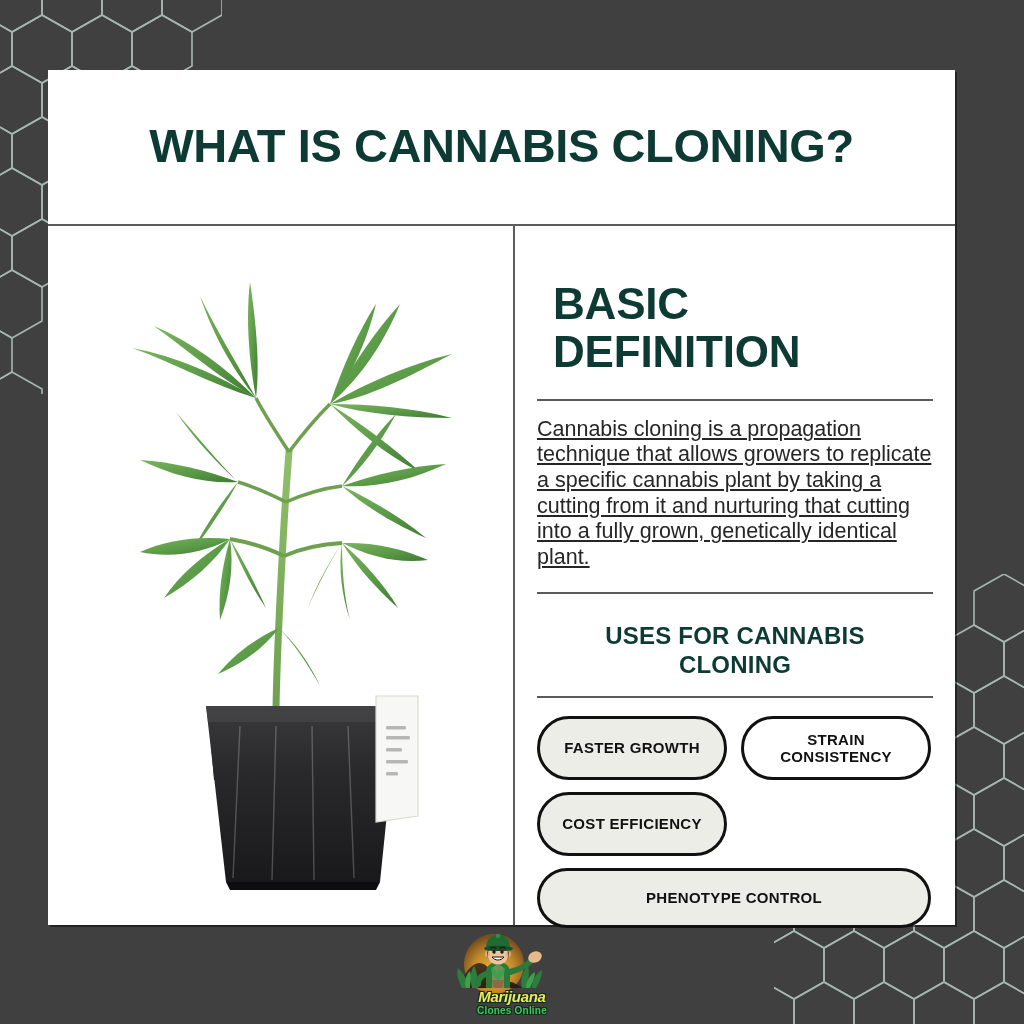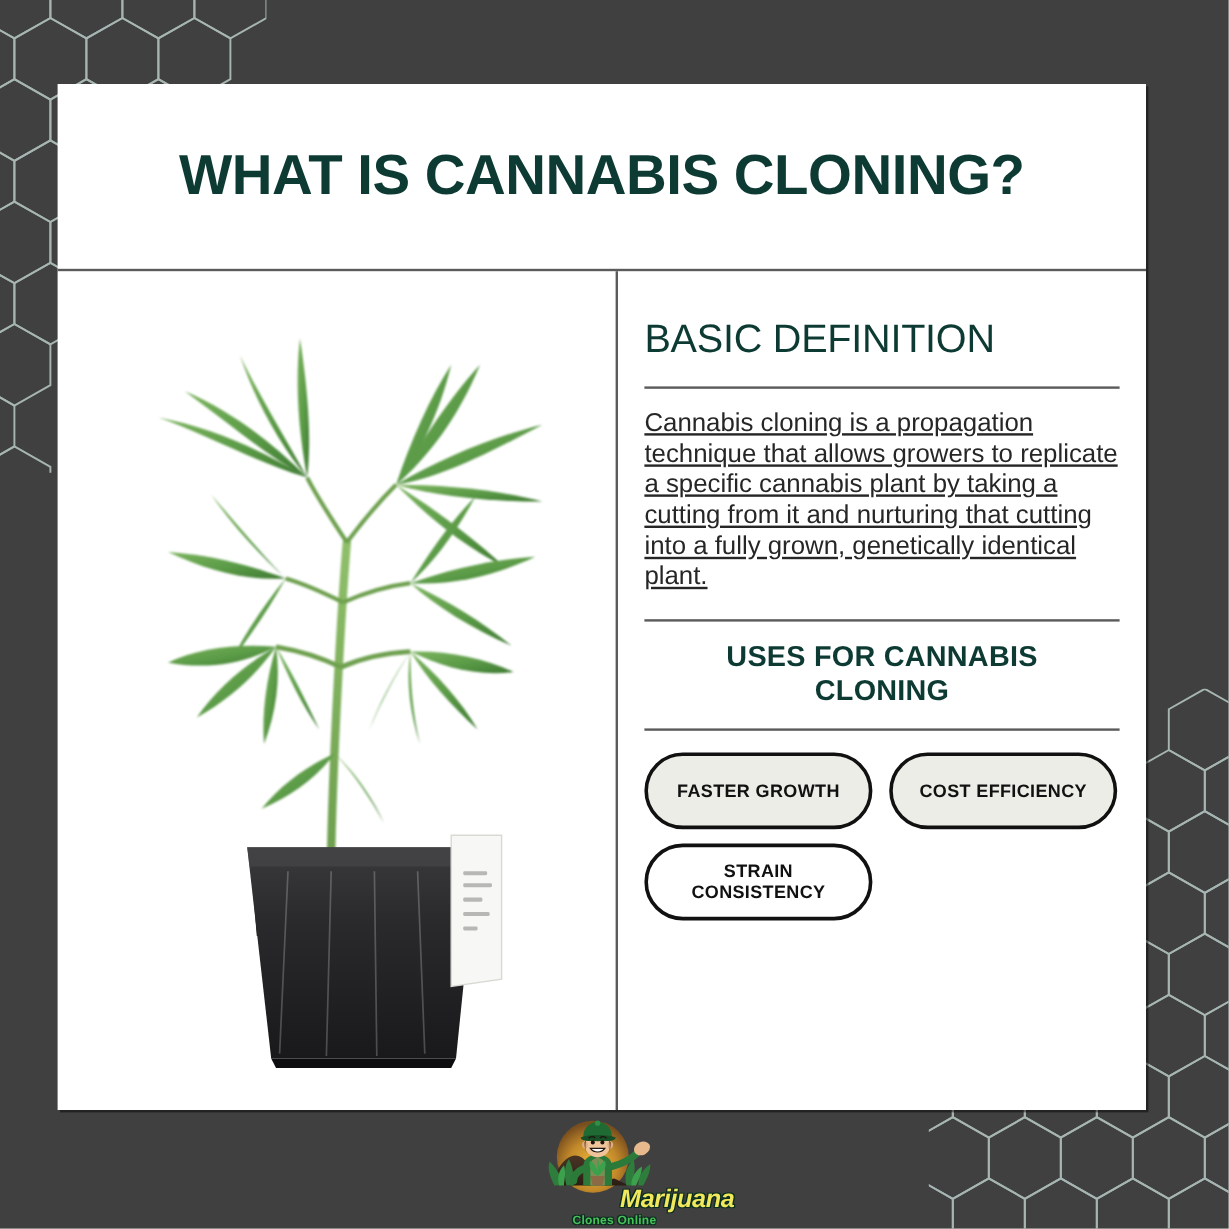--- a/index.html
+++ b/index.html
@@ -96,25 +96,25 @@
   
   #text-col {
     position: absolute;
     left: 467px; top: 0;
     width: 440px; height: 699px;
     box-sizing: border-box;
     padding: 0 22px 0 22px;
   }
 
   #section-title {
-    margin: 0;
+    margin: 16px;
     padding-top: 38px;
     color: #0d3b33;
-    font-size: 33px;
-    font-weight: 400;
+    font-size: 44px;
+    font-weight: 700;
     letter-spacing: -0.2px;
     line-height: 1.1;
     text-transform: uppercase;
   }
 
   .col-rule {
     height: 2px;
     background: #5b5b5b;
     margin: 0;
   }
@@ -126,21 +126,21 @@
     color: #262626;
     font-size: 21.5px;
     line-height: 1.19;
     font-weight: 400;
     text-decoration: underline;
   }
 
   #rule-uses-top { margin-top: 22px; }
 
   #uses-title {
-    margin: 0;
+    margin: 12px;
     padding: 16px 18px 0 18px;
     color: #0d3b33;
     font-size: 24px;
     font-weight: 800;
     line-height: 1.18;
     text-align: center;
     text-transform: uppercase;
     letter-spacing: 0.2px;
   }
 
@@ -186,26 +186,25 @@
     text-align: center;
   }
   #logo-mark {
     display: block;
     margin: 0 auto;
   }
   #logo-name {
     display: block;
     margin: -16px 0 0 0;
     color: #f2e85c;
-    font-size: 21px;
+    font-size: 15px;
     font-weight: 800;
     font-style: italic;
     letter-spacing: -0.3px;
     text-shadow: 1px 1px 0 #0b2e1f, -1px 1px 0 #0b2e1f, 1px -1px 0 #0b2e1f, -1px -1px 0 #0b2e1f;
-    text-align: right;
   }
   #logo-tagline {
     display: block;
     margin: 0;
     color: #49c15a;
     font-size: 10px;
     font-weight: 800;
     letter-spacing: 0.2px;
     text-shadow: 1px 1px 0 #0b2e1f, -1px 1px 0 #0b2e1f, 1px -1px 0 #0b2e1f, -1px -1px 0 #0b2e1f;
   }
@@ -425,22 +424,23 @@
         <p id="definition-text">Cannabis cloning is a propagation technique that allows growers to replicate a specific cannabis plant by taking a cutting from it and nurturing that cutting into a fully grown, genetically identical plant.</p>
 
         <div class="col-rule" id="rule-uses-top"></div>
 
         <h3 id="uses-title">USES FOR CANNABIS CLONING</h3>
 
         <div class="col-rule" id="rule-uses-bottom"></div>
 
         <div id="pill-grid">
           <div class="pill filled half">FASTER GROWTH</div>
+          <div class="pill half">STRAIN CONSISTENCY</div>
           <div class="pill filled half">COST EFFICIENCY</div>
-          <div class="pill half">STRAIN CONSISTENCY</div>
+          <div class="pill filled full">PHENOTYPE CONTROL</div>
         </div>
 
       </div>
     </div>
   </div>
 
   <div id="logo">
     <svg id="logo-mark" width="152" height="78" viewBox="0 0 152 78" xmlns="http://www.w3.org/2000/svg">
       <defs>
         <radialGradient id="sun" cx="50%" cy="62%" r="58%">

